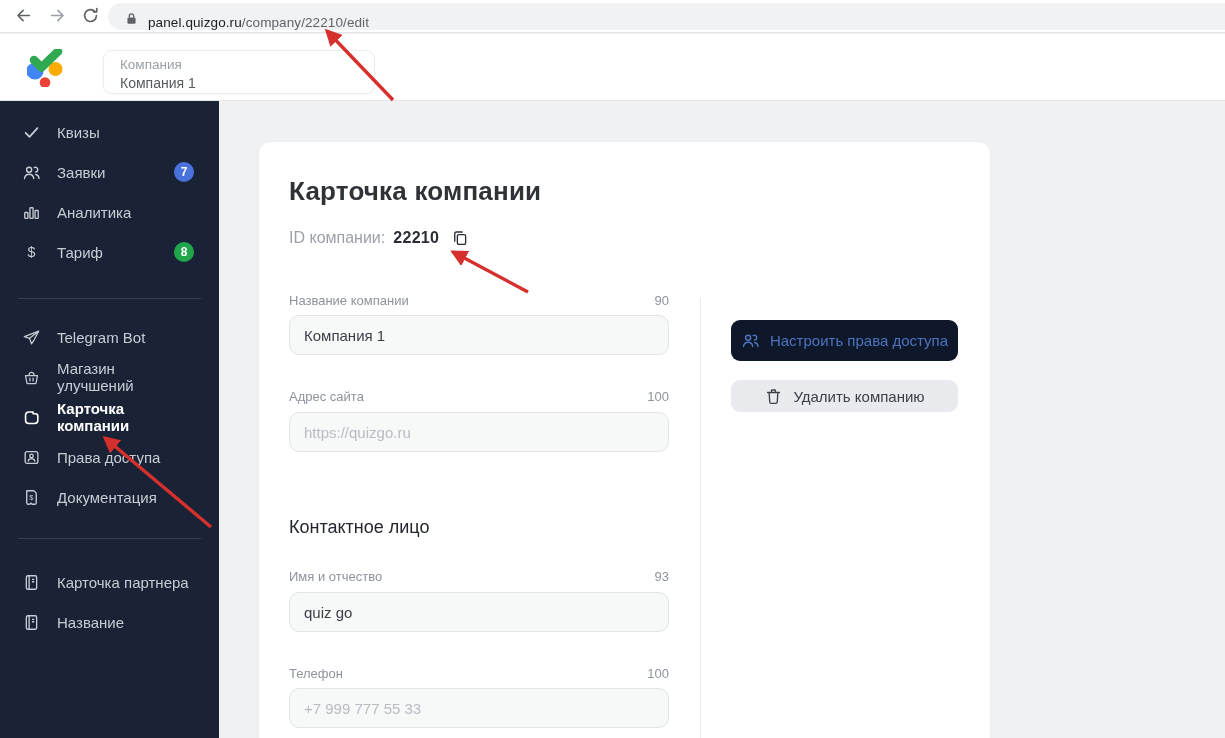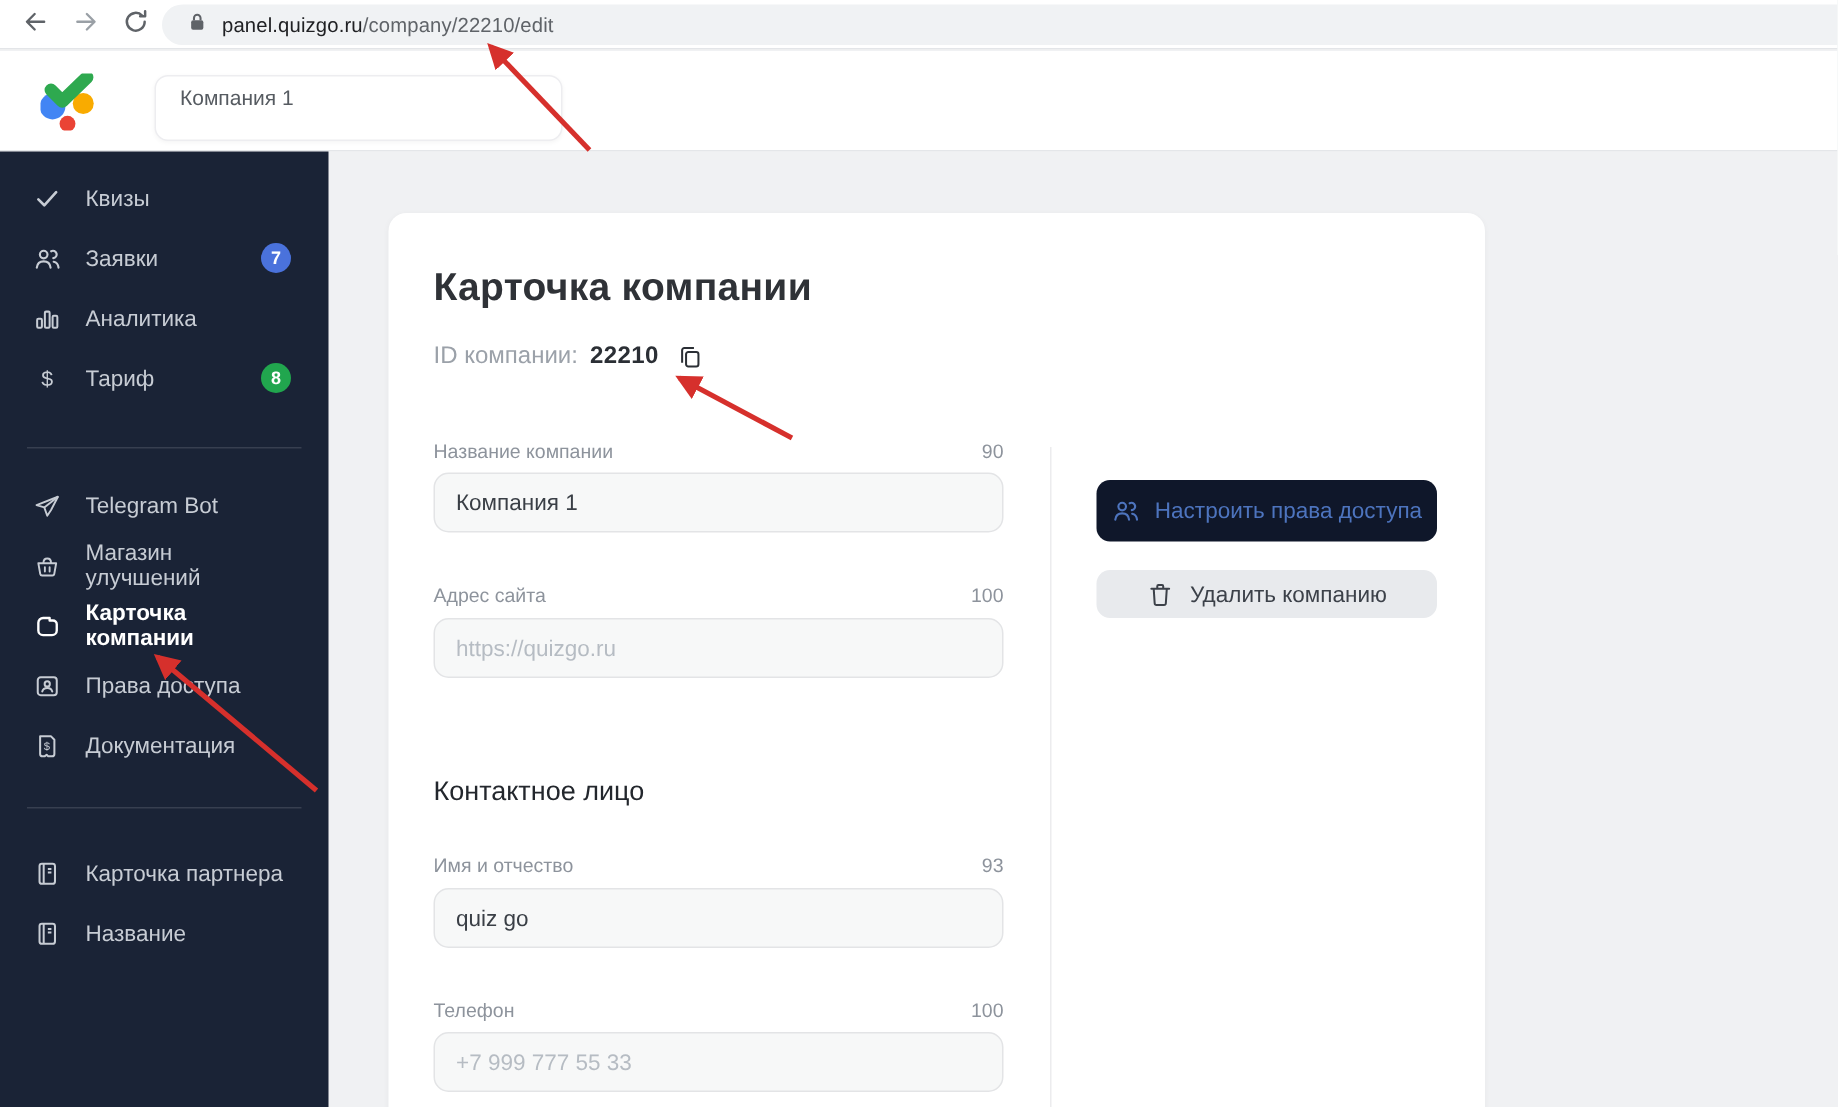--- a/index.html
+++ b/index.html
@@ -7,21 +7,21 @@
   body { font-family:"Liberation Sans", sans-serif; background:#f0f1f3; overflow:hidden; }
   .stage { position:relative; width:1225px; height:738px; background:#f0f1f3; }
 
   
   .chrome { position:absolute; left:0; top:0; width:1225px; height:33px; background:#ffffff; border-bottom:1px solid #e3e5e8; }
   .nav-btn { position:absolute; top:4px; width:26px; height:26px; display:flex; align-items:center; justify-content:center; cursor:pointer; }
   .nav-btn svg { width:19px; height:19px; }
   .btn-back { left:10px; }
   .btn-fwd  { left:44px; }
   .btn-reload { left:77px; }
-  .omnibox { position:absolute; left:108px; top:3px; width:1117px; height:27px; background:#f0f2f4; border-radius:14px 0 0 14px; display:flex; align-items:center; padding-left:16px; }
+  .omnibox { position:absolute; left:108px; top:3px; width:1117px; height:27px; background:#f0f2f4; border-radius:14px 0 0 14px; display:flex; align-items:flex-end; padding-left:16px; }
   .omnibox svg { width:15px; height:15px; margin-right:9px; }
   .url { font-size:13.5px; letter-spacing:.1px; white-space:nowrap; }
   .url .dom { color:#202124; }
   .url .path { color:#5f6368; }
 
   
   .app-header { position:absolute; left:0; top:34px; width:1225px; height:67px; background:#ffffff; border-bottom:1px solid #e4e6e9; }
   .logo { position:absolute; left:27px; top:15px; width:38px; height:38px; }
   .selector { position:absolute; left:103px; top:16px; width:272px; height:44px; background:#ffffff; border:1px solid #ededf0; border-radius:9px; box-shadow:0 1px 3px rgba(0,0,0,.04); padding:5px 16px; cursor:pointer; }
   .selector .sel-label { display:block; font-size:13.5px; color:#9aa0a6; line-height:18px; }
@@ -104,20 +104,21 @@
   <div class="app-header">
     <span class="logo">
       <svg viewBox="0 0 38 38">
         <circle cx="8" cy="22" r="8.6" fill="#4285f4"></circle>
         <circle cx="28.5" cy="20" r="7" fill="#f9ab00"></circle>
         <circle cx="18" cy="33.5" r="5.3" fill="#ea4335"></circle>
         <path d="M7 11 L14.5 18.5 L31 2.5" fill="none" stroke="#2ea94f" stroke-width="8.6" stroke-linecap="round" stroke-linejoin="round"></path>
       </svg>
     </span>
     <div class="selector">
+      <span class="sel-label">Компания</span>
       <span class="sel-value">Компания 1</span>
     </div>
   </div>
 
   <nav class="sidebar">
     <div class="side-item">
       <span class="icn">
           <svg viewBox="0 0 24 24" fill="none" stroke="currentColor" stroke-width="2.2" stroke-linecap="round" stroke-linejoin="round">
             <path d="M4.5 12.5 L9.5 17.5 L19.5 6.5"></path>
           </svg>

